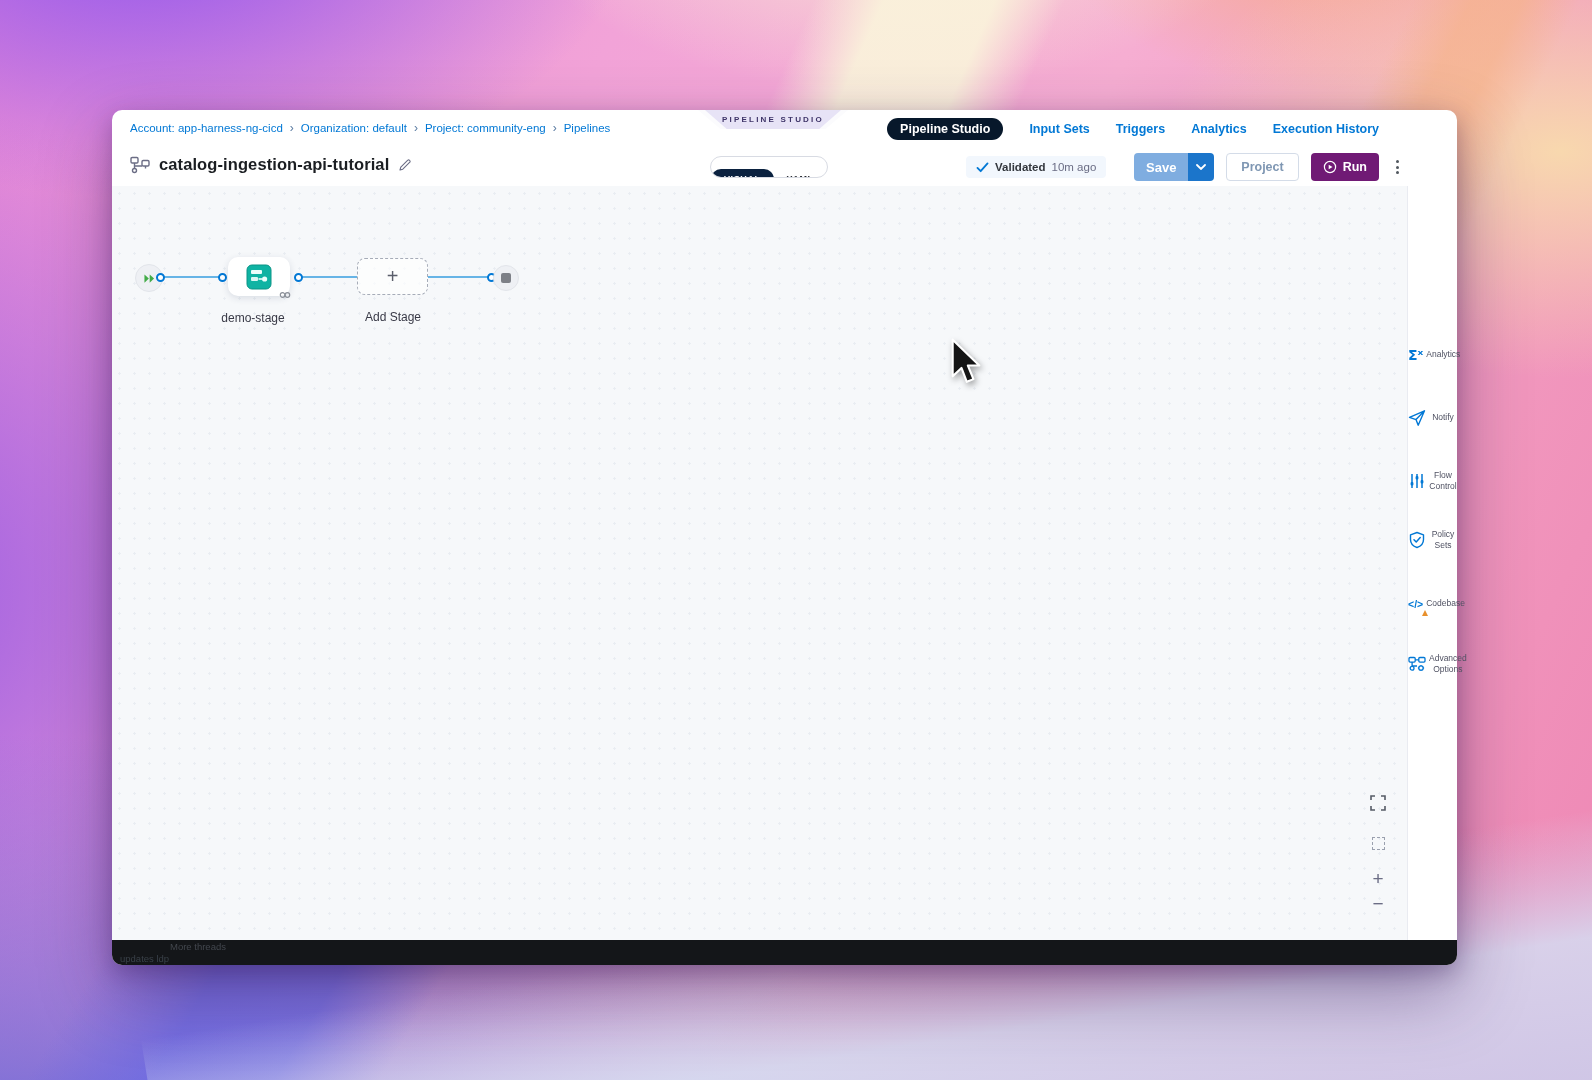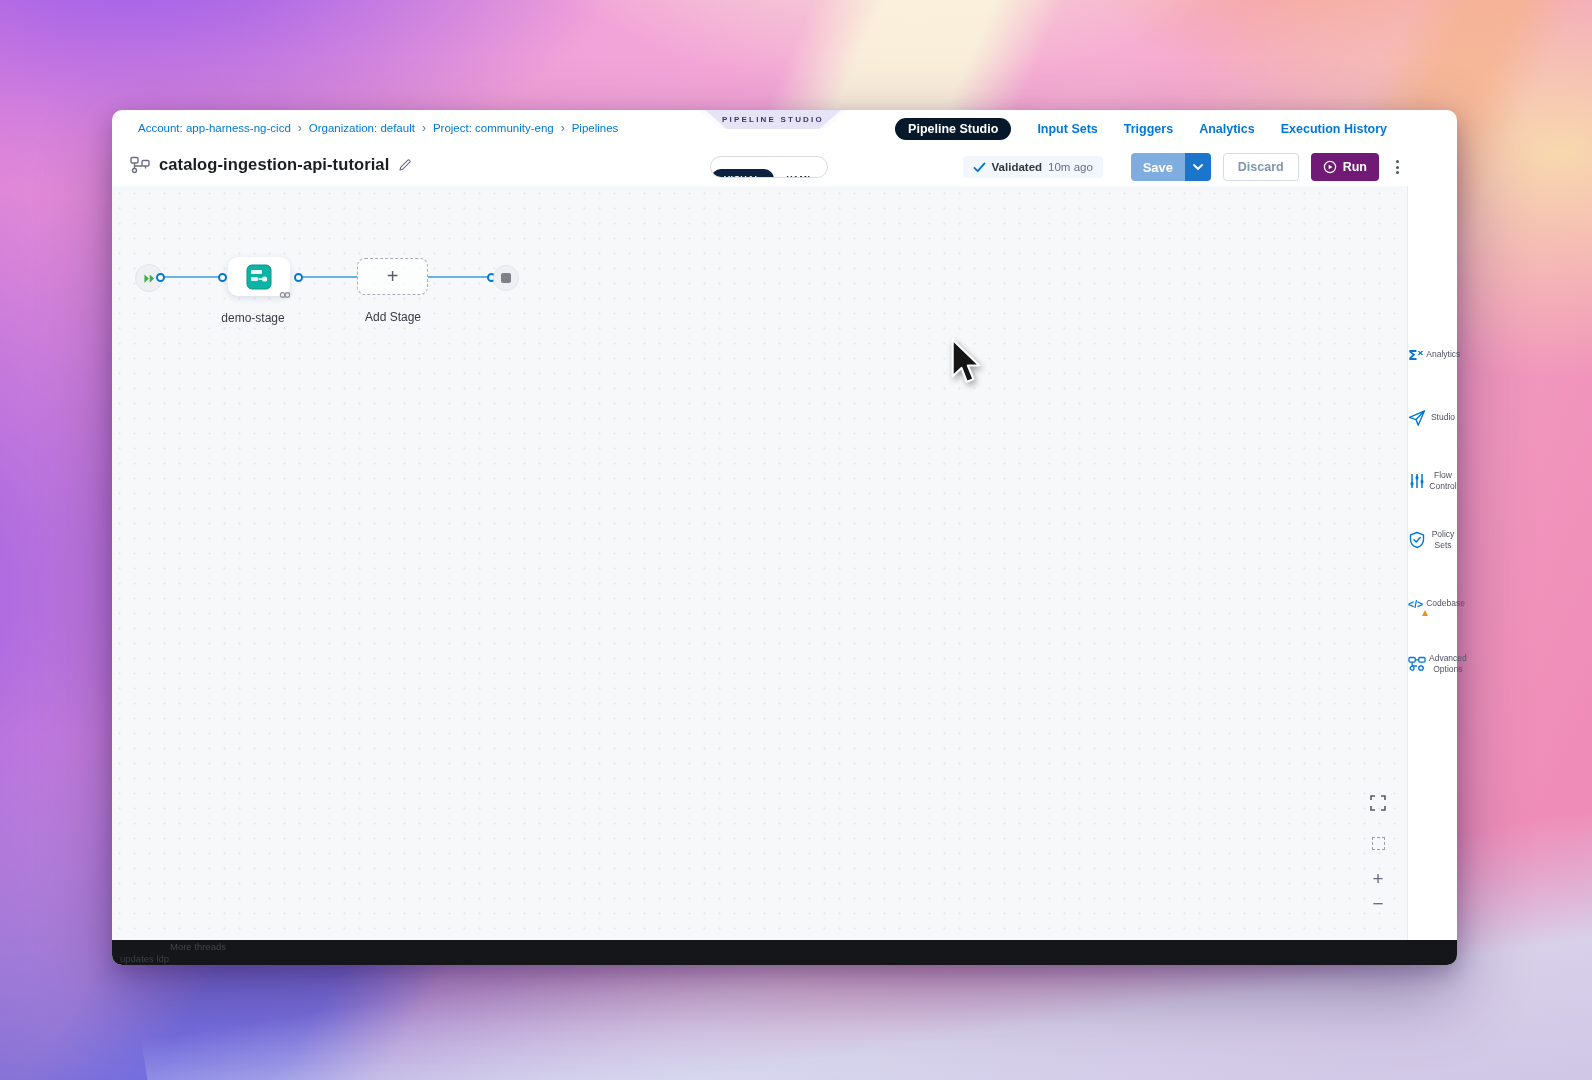--- a/index.html
+++ b/index.html
@@ -27,21 +27,21 @@
   .streak.light{left:160px;top:920px;width:1500px;height:360px;transform:rotate(-9deg);
     background:linear-gradient(180deg,rgba(211,215,239,0) 0%,rgba(214,218,240,.9) 35%,rgba(198,204,236,.9) 100%);}
 
   
   .win{
     position:absolute;left:112px;top:110px;width:1345px;height:855px;z-index:2;
     background:#ffffff;border-radius:10px;
     box-shadow:0 28px 70px rgba(45,18,80,.42), 0 8px 22px rgba(45,18,80,.28);
   }
   
-  .row-bc{position:absolute;left:8px;top:0;width:100%;height:38px;}
+  .row-bc{position:absolute;left:0;top:0;width:100%;height:38px;}
   .breadcrumb{position:absolute;left:18px;top:11px;display:flex;align-items:center;gap:7px;
     font-size:11.5px;color:#0278d5;white-space:nowrap;}
   .breadcrumb a{color:#0278d5;text-decoration:none;cursor:pointer;}
   .breadcrumb .sep{color:#5c7da3;font-size:12px;}
   .topnav{position:absolute;right:78px;top:8px;display:flex;align-items:center;gap:26px;
     font-size:12.5px;font-weight:700;color:#0278d5;white-space:nowrap;}
   .topnav .navlink{cursor:pointer;}
   .topnav .navpill{background:#07182b;color:#fff;border-radius:12px;padding:4px 13px;cursor:pointer;}
 
   .badge-wrap{position:absolute;left:586px;top:0;width:150px;height:19px;
@@ -191,21 +191,21 @@
         <span class="vtime">10m ago</span>
       </div>
       <div class="savebtn">
         <span class="save-main">Save</span>
         <span class="save-caret">
           <svg width="10" height="6" viewBox="0 0 10 6">
               <path d="M1 1 L5 5 L9 1" stroke="#fff" stroke-width="1.8" fill="none" stroke-linecap="round"></path>
             </svg>
         </span>
       </div>
-      <div class="discardbtn">Discard</div>
+      <div class="discardbtn">Project</div>
       <div class="runbtn">
         <span>
           <svg width="14" height="14" viewBox="0 0 14 14">
               <circle cx="7" cy="7" r="5.6" fill="none" stroke="#fff" stroke-width="1.2"></circle>
               <path d="M5.7 4.7 L9.5 7 L5.7 9.3 Z" fill="#fff"></path>
             </svg>
         </span>
         <span>Run</span>
       </div>
       <div class="kebab">
@@ -276,21 +276,21 @@
     <div class="rs-item" style="top:160px;">
       <span class="ig sigma">Σˣ</span>
       <span class="lab">Analytics</span>
     </div>
     <div class="rs-item" style="top:223px;">
       <span class="ig">
         <svg width="18" height="18" viewBox="0 0 18 18">
             <path d="M1.5 8.4 L16.5 1.8 L10.2 16.2 L8 10.6 Z M8 10.6 L16.5 1.8" fill="none" stroke="#0278d5" stroke-width="1.4" stroke-linejoin="round"></path>
           </svg>
       </span>
-      <span class="lab">Studio</span>
+      <span class="lab">Notify</span>
     </div>
     <div class="rs-item" style="top:284px;">
       <span class="ig">
         <svg width="18" height="18" viewBox="0 0 18 18" stroke="#0278d5" stroke-width="1.5">
           <path d="M4 2 V16 M9 2 V16 M14 2 V16"></path>
           <rect x="2.6" y="10" width="2.8" height="3.4" rx="1" fill="#0278d5" stroke="none"></rect>
           <rect x="7.6" y="4" width="2.8" height="3.4" rx="1" fill="#0278d5" stroke="none"></rect>
           <rect x="12.6" y="8" width="2.8" height="3.4" rx="1" fill="#0278d5" stroke="none"></rect>
         </svg>
       </span>

